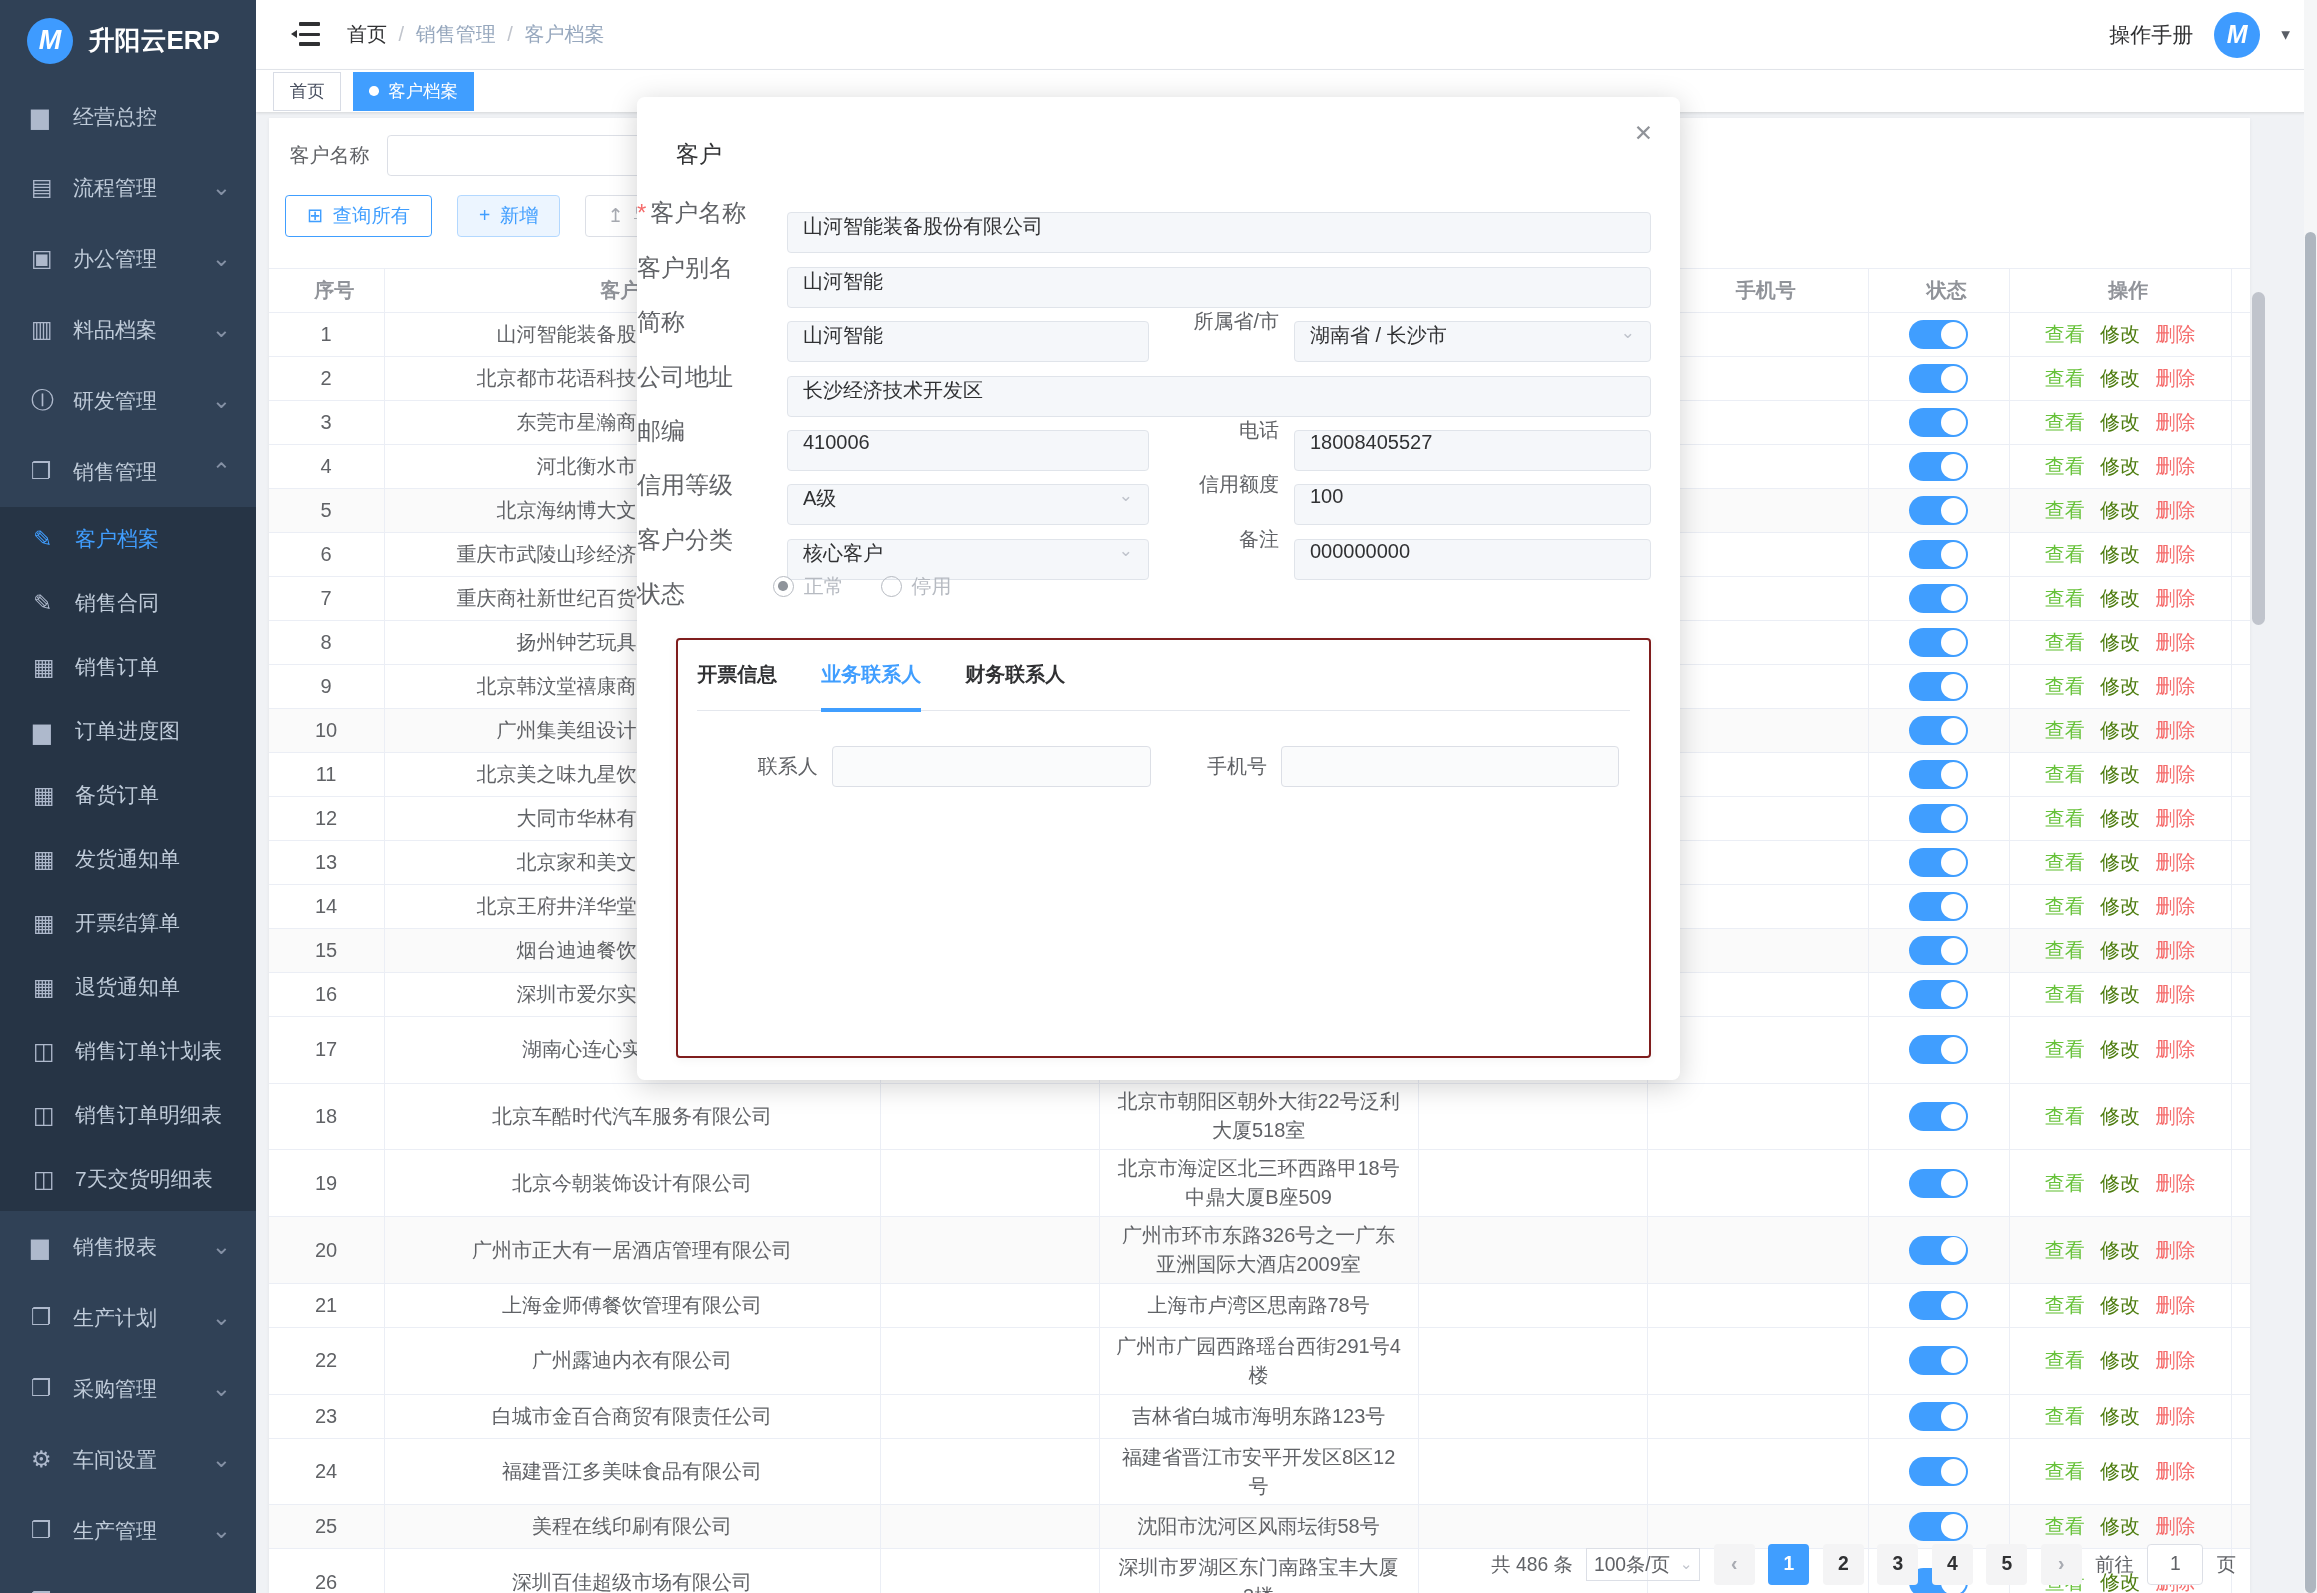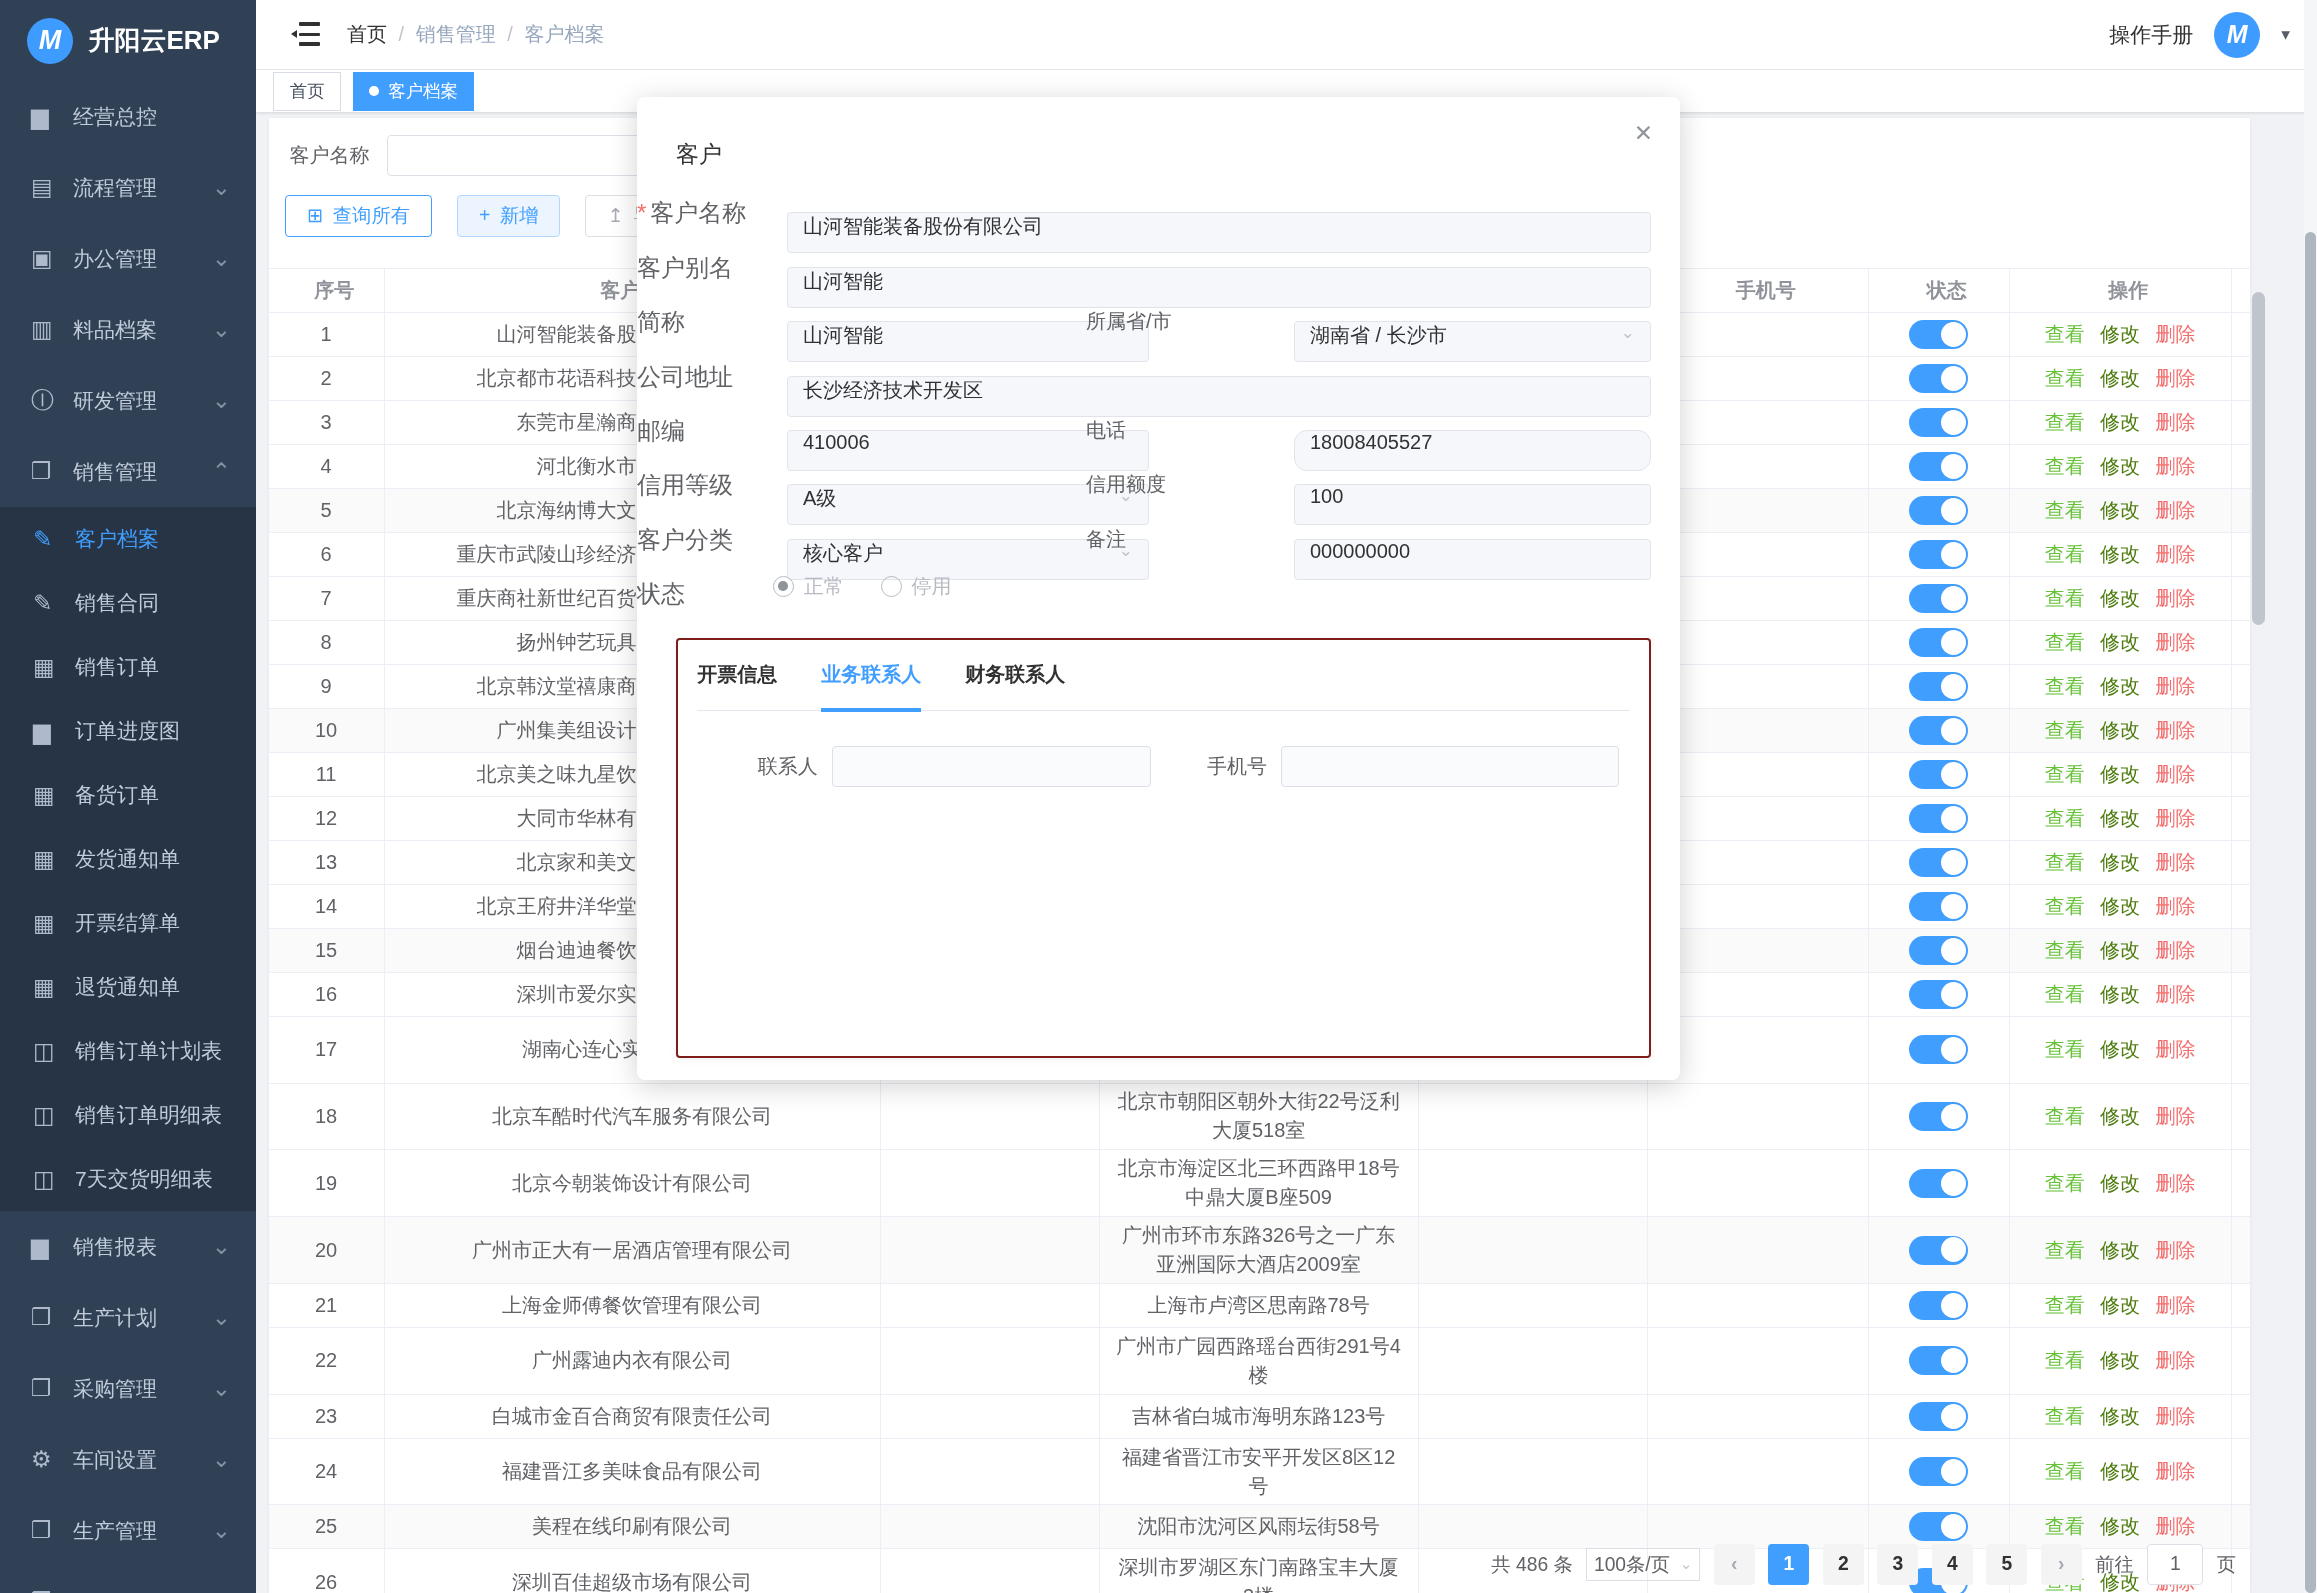--- a/index.html
+++ b/index.html
@@ -103,21 +103,21 @@
   .page-scroll .pthumb { position:absolute; left:1px; right:1px; top:232px; bottom:0;
     background:#aeb6bf; border-radius:5.8px; }
 
   
   .modal { position:absolute; left:637px; top:97px; width:1043px; height:983px; background:#fff;
     border-radius:7.7px; box-shadow:0 5.8px 29px rgba(0,0,0,.18); z-index:50; }
   .modal-close { position:absolute; right:27px; top:23px; font-size:23px; color:#909399; cursor:pointer; }
   .modal-title { position:absolute; left:39px; top:42px; font-size:23px; color:#303133; }
   .flabel { position:absolute; width:130px; text-align:left; font-size:24px; color:#606266; line-height:41px; }
   .flabel .req { color:#f56c6c; margin-right:3.9px; }
-  .fl2 { position:absolute; width:193px; left:449px; text-align:left; font-size:20px; color:#606266; line-height:41px; }
+  .fl2 { position:absolute; width:193px; left:449px; text-align:right; font-size:20px; color:#606266; line-height:41px; }
   .finput { position:absolute; height:41px; background:#f5f7fa; border:1px solid #e0e4ea; border-radius:3.9px;
     display:flex; align-items:flex-start; padding:0 15px; font-size:20px; color:#303133;margin-top:20px; }
   .finput .sel-caret { margin-left:auto; color:#c0c4cc; font-size:17.4px; }
   .pos-full { left:150px; width:864px; }
   .pos-h1 { left:150px; width:362px; }
   .pos-h2 { left:657px; width:357px; }
   .radios { position:absolute; left:136px; display:flex; gap:37px; align-items:center; }
   .radio { display:flex; align-items:center; gap:9.7px; font-size:20px; color:#b6bac1; }
   .radio .rc { width:21px; height:21px; border-radius:50%; border:1.9px solid #b6bac1; position:relative; }
   .radio.checked .rc::after { content:""; position:absolute; left:3.9px; top:3.9px; width:9.7px; height:9.7px;
@@ -814,21 +814,21 @@
   <div class="flabel" style="top:259px;">公司地址</div>
   <div class="finput pos-full" style="top:259px;">
     <span>长沙经济技术开发区</span>
     </div>
 
   <div class="flabel" style="top:313px;">邮编</div>
   <div class="finput pos-h1" style="top:313px;">
     <span>410006</span>
     </div>
   <div class="fl2" style="top:313px;">电话</div>
-  <div class="finput pos-h2" style="top:313px;border-radius:13px;">
+  <div class="finput pos-h2" style="top:313px;">
     <span>18008405527</span>
     </div>
 
   <div class="flabel" style="top:367px;">信用等级</div>
   <div class="finput pos-h1" style="top:367px;">
     <span>A级</span>
     <span class="sel-caret">⌄</span>
     </div>
   <div class="fl2" style="top:367px;">信用额度</div>
   <div class="finput pos-h2" style="top:367px;">

